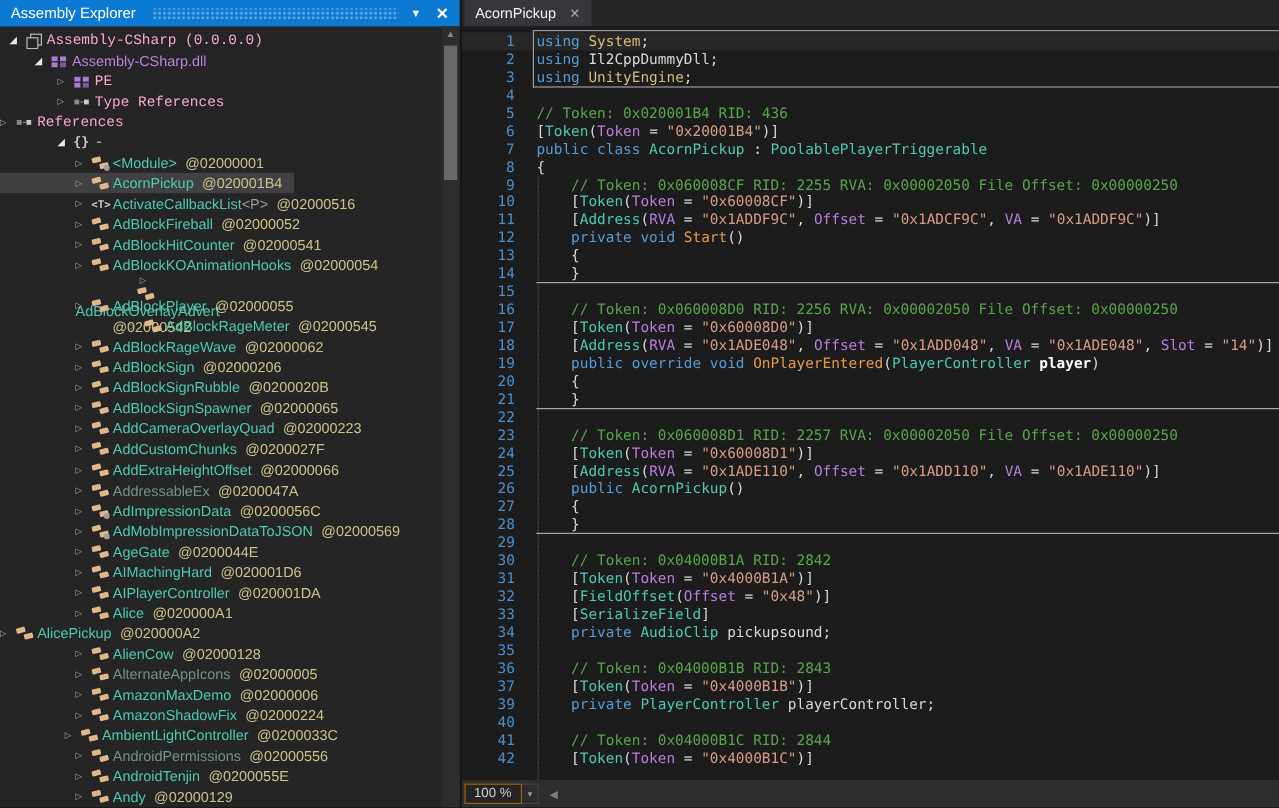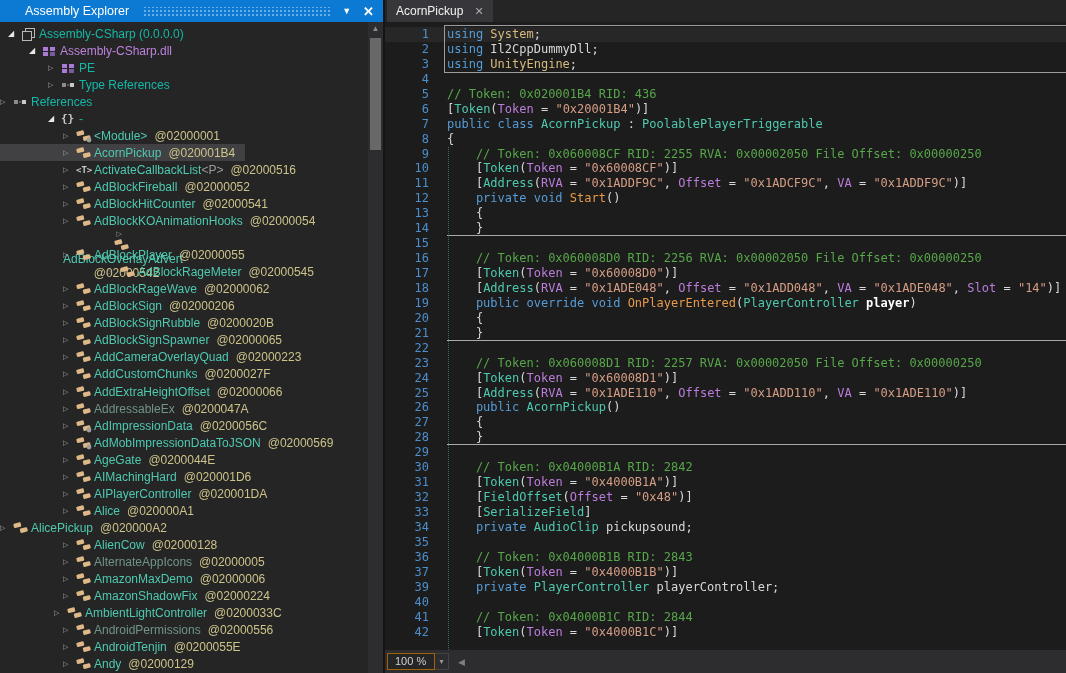--- a/index.html
+++ b/index.html
@@ -2,38 +2,38 @@
 <html style="--c-titlebar: #0C7AD2; --c-sel: #414144; --c-purple: #BE83DC; --c-dim: #70948A; --c-type: #4EC9B0; --c-tok: #CDC389; --c-kw: #569CD6; --c-ns: #D7BA7D; --c-meth: #E79A4A; --c-prop: #BB7CDB; --c-str: #D69D85; --c-com: #57A64A; --c-plain: #D8D8D8; --c-lineno: #4D8FCB; --c-class_icon: #DEB887; --c-module_icon: #A97BD4;"><head>
 <meta charset="utf-8">
 <style>
   html,body{margin:0;padding:0;background:#151515;width:1066px;height:673px;overflow:hidden;
     font-family:"Liberation Sans",sans-serif;}
   #app{position:relative;width:1066px;height:673px;background:#151515;}
 
   
   #explorer{position:absolute;left:0;top:0;width:383px;height:673px;background:#252526;}
   #titlebar{position:absolute;left:0;top:0;right:0;height:22px;background:var(--c-titlebar);
-    display:flex;align-items:center;padding-left:16px;}
+    display:flex;align-items:center;}
   #titlebar .title{color:#fff;font-size:12.5px;padding-left:9px;white-space:nowrap;}
   #titlebar .grip{flex:1;height:9px;margin:0 10px 0 14px;
     background-image:radial-gradient(rgba(255,255,255,.38) 1px,transparent 1.3px);
     background-size:4px 4px;background-position:0 2px;}
   #titlebar .caret{color:#fff;font-size:9px;margin-right:12px;cursor:default;}
   #titlebar .close{color:#fff;font-size:13px;font-weight:bold;margin-right:9px;cursor:default;}
 
   #tree{position:absolute;left:0;top:22px;right:15px;bottom:0;overflow:hidden;padding-top:3px;}
   .trow{display:flex;align-items:center;height:17.05px;width:max-content;padding-right:10px;
     font-size:12px;color:#DCDCDC;white-space:nowrap;}
   .trow.sel{background:var(--c-sel);}
   .exp{display:inline-block;width:13px;font-size:7px;color:#ABABAB;text-align:left;flex:none;}
   .exp.open{color:#E8E8E8;font-size:8px;}
   .tico{display:inline-block;width:18px;flex:none;line-height:0;}
   .ic-ns{font-size:11px;font-weight:bold;color:#C8C8C8;font-family:"DejaVu Sans Mono",monospace;}
   .ic-gen{font-size:9px;font-weight:bold;color:#C8C8C8;font-family:"DejaVu Sans Mono",monospace;}
-  .nm-plain{color:#14b8a6;}
+  .nm-plain{color:#f9a8d4;font-family:Liberation Mono, monospace;}
   .nm-purple{color:var(--c-purple);}
   .nm-class{color:var(--c-type);}
   .nm-dim{color:var(--c-dim);}
   .nm-sfx{color:#9A9A9A;}
   .tok{color:var(--c-tok);margin-left:7px;}
 
   #vscroll{position:absolute;right:0;top:22px;bottom:0;width:15px;background:#2D2D30;}
   #vscroll .up{position:absolute;top:2px;left:0;right:0;text-align:center;color:#8A8A8A;font-size:8px;}
   #vscroll .thumb{position:absolute;left:2px;right:2px;top:16px;height:112px;background:#686868;}
 

